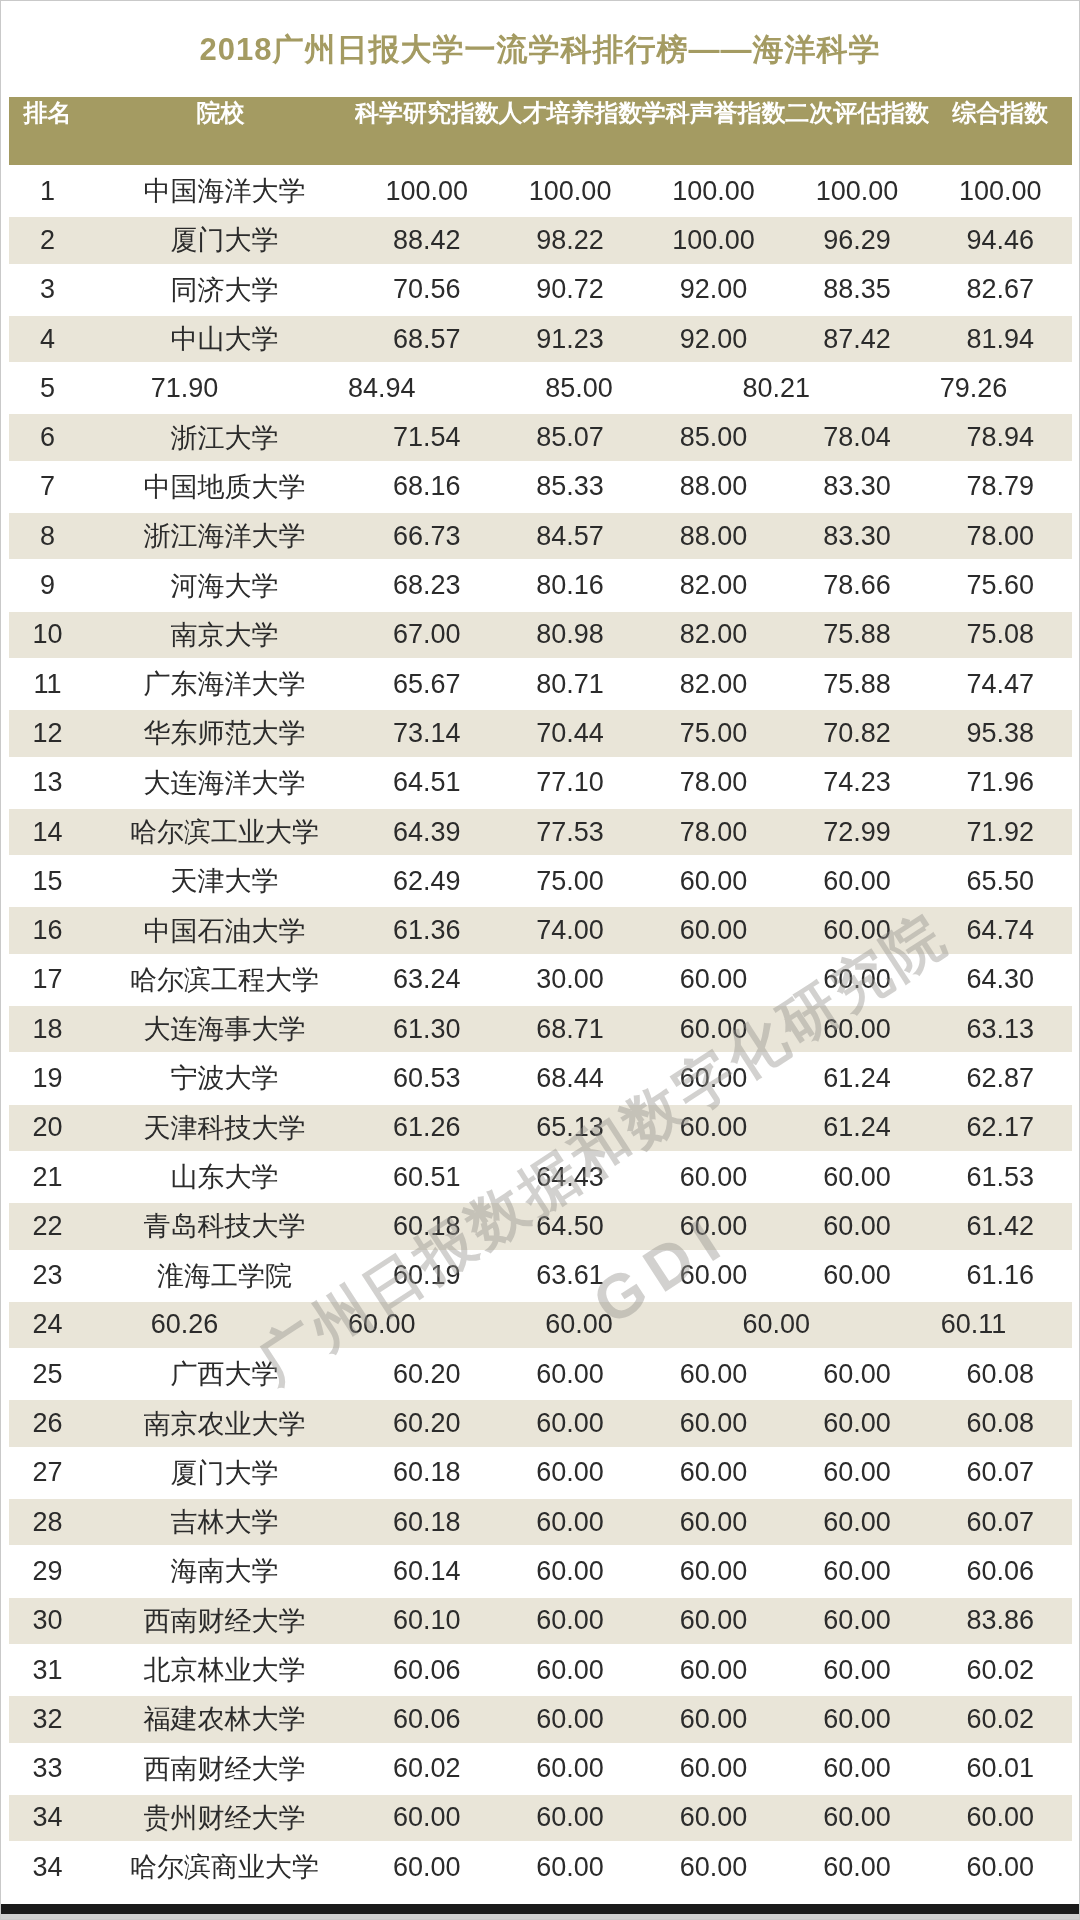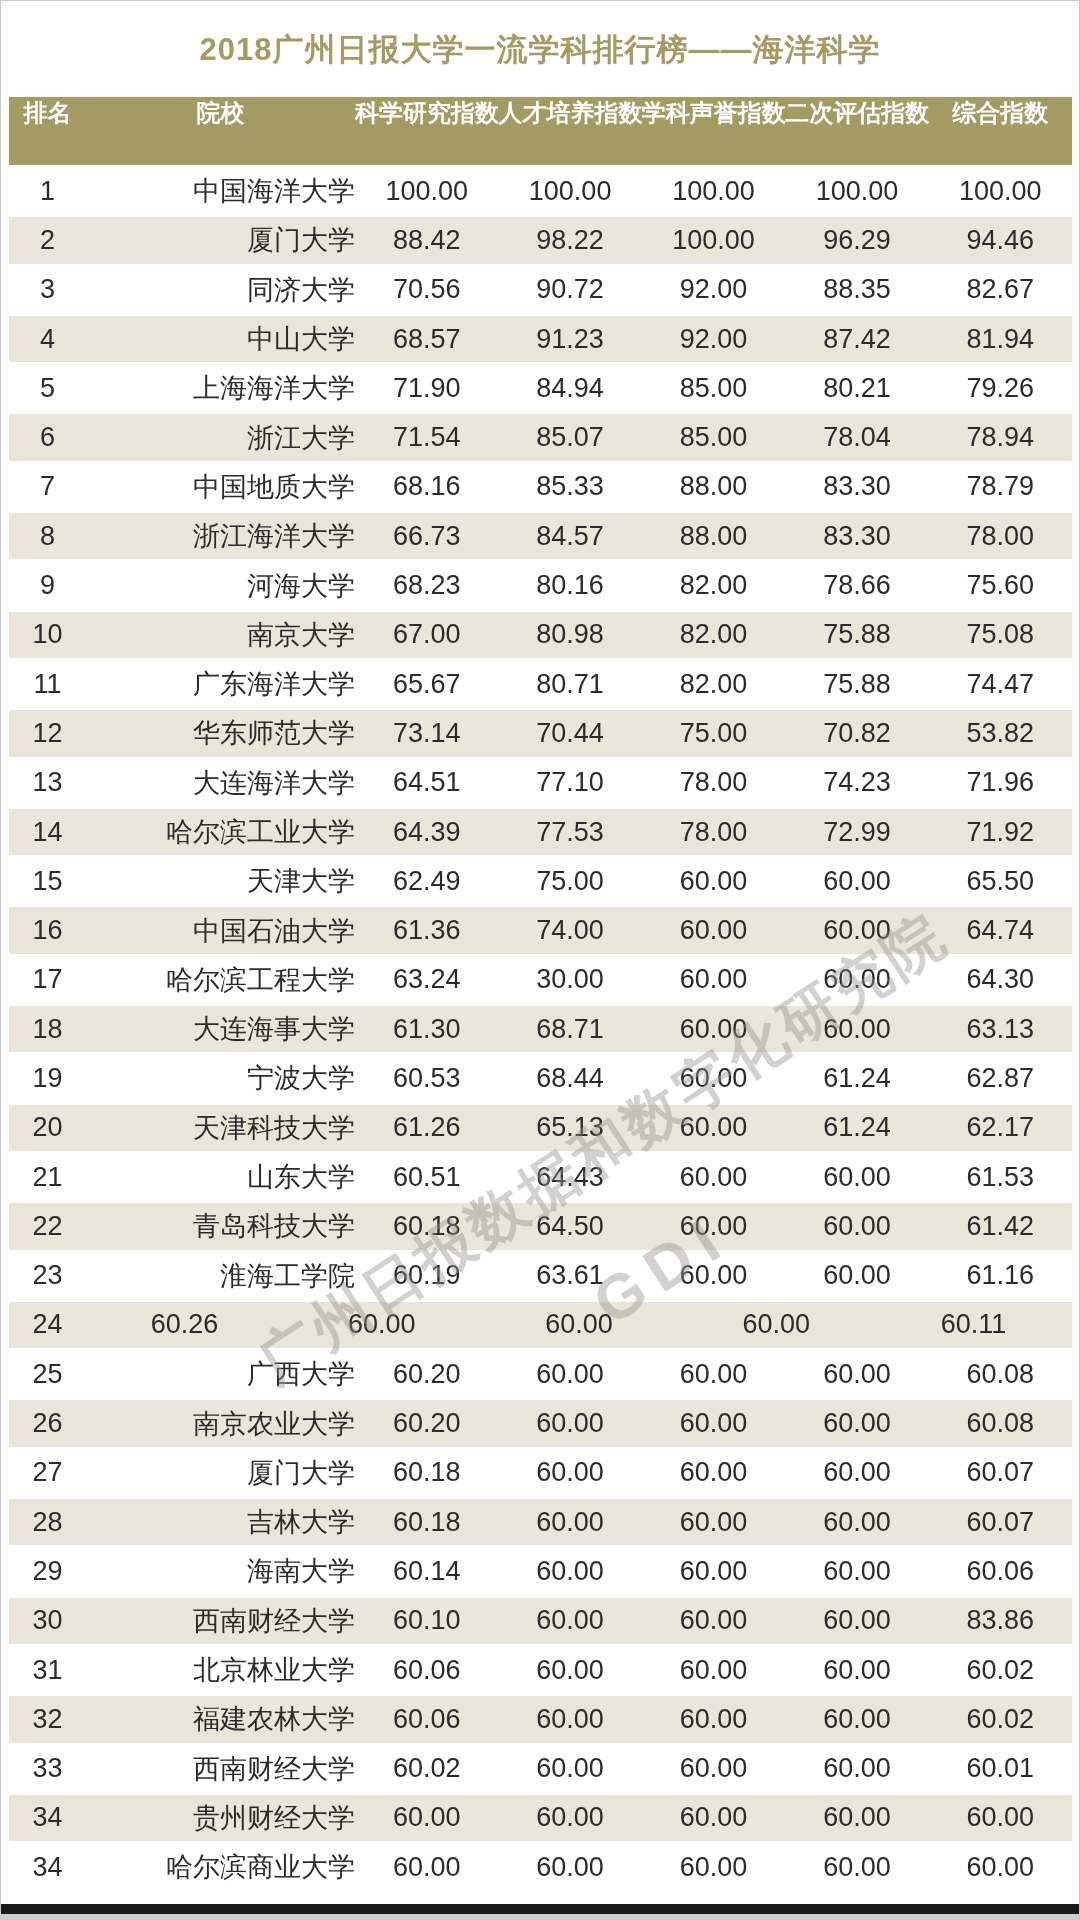--- a/index.html
+++ b/index.html
@@ -17,21 +17,21 @@
     display:flex;height:68px;background:#a49b62;
     color:#ffffff;font-weight:700;font-size:24px;
   }
   .row{
     display:flex;align-items:center;height:49.3px;border-top:3px solid #ffffff;
     box-sizing:border-box;font-size:27px;color:#2b2b2b;background:#ffffff;
   }
   .row.striped{background:#e9e5d8;}
   .cell{text-align:center;white-space:nowrap;overflow:hidden;}
   .c0{flex:0 0 77px;}
-  .c1{flex:0 0 269px;text-align:right;padding-left:8px;box-sizing:border-box;}
+  .c1{flex:0 0 269px;text-align:center;padding-left:8px;box-sizing:border-box;}
   .header-row .c1{text-align:center;padding-left:0;}
   .c2,.c3,.c4,.c5,.c6{flex:1;}
   .watermark-text,.watermark-gdi{
     position:absolute;font-weight:700;color:rgba(148,146,140,0.42);
     white-space:nowrap;pointer-events:none;z-index:5;
   }
   .watermark-text{
     left:602px;top:1148px;font-size:58px;letter-spacing:4px;
     transform:translate(-50%,-50%) rotate(-33deg);
   }
@@ -90,21 +90,20 @@
           <div class="cell c0">4</div>
           <div class="cell c1">中山大学</div>
           <div class="cell c2">68.57</div>
           <div class="cell c3">91.23</div>
           <div class="cell c4">92.00</div>
           <div class="cell c5">87.42</div>
           <div class="cell c6">81.94</div>
         </div>
         <div class="row">
           <div class="cell c0">5</div>
-          <div class="cell c1">上海海洋大学</div>
           <div class="cell c2">71.90</div>
           <div class="cell c3">84.94</div>
           <div class="cell c4">85.00</div>
           <div class="cell c5">80.21</div>
           <div class="cell c6">79.26</div>
         </div>
         <div class="row striped">
           <div class="cell c0">6</div>
           <div class="cell c1">浙江大学</div>
           <div class="cell c2">71.54</div>
@@ -158,21 +157,21 @@
           <div class="cell c5">75.88</div>
           <div class="cell c6">74.47</div>
         </div>
         <div class="row striped">
           <div class="cell c0">12</div>
           <div class="cell c1">华东师范大学</div>
           <div class="cell c2">73.14</div>
           <div class="cell c3">70.44</div>
           <div class="cell c4">75.00</div>
           <div class="cell c5">70.82</div>
-          <div class="cell c6">53.82</div>
+          <div class="cell c6">95.38</div>
         </div>
         <div class="row">
           <div class="cell c0">13</div>
           <div class="cell c1">大连海洋大学</div>
           <div class="cell c2">64.51</div>
           <div class="cell c3">77.10</div>
           <div class="cell c4">78.00</div>
           <div class="cell c5">74.23</div>
           <div class="cell c6">71.96</div>
         </div>

